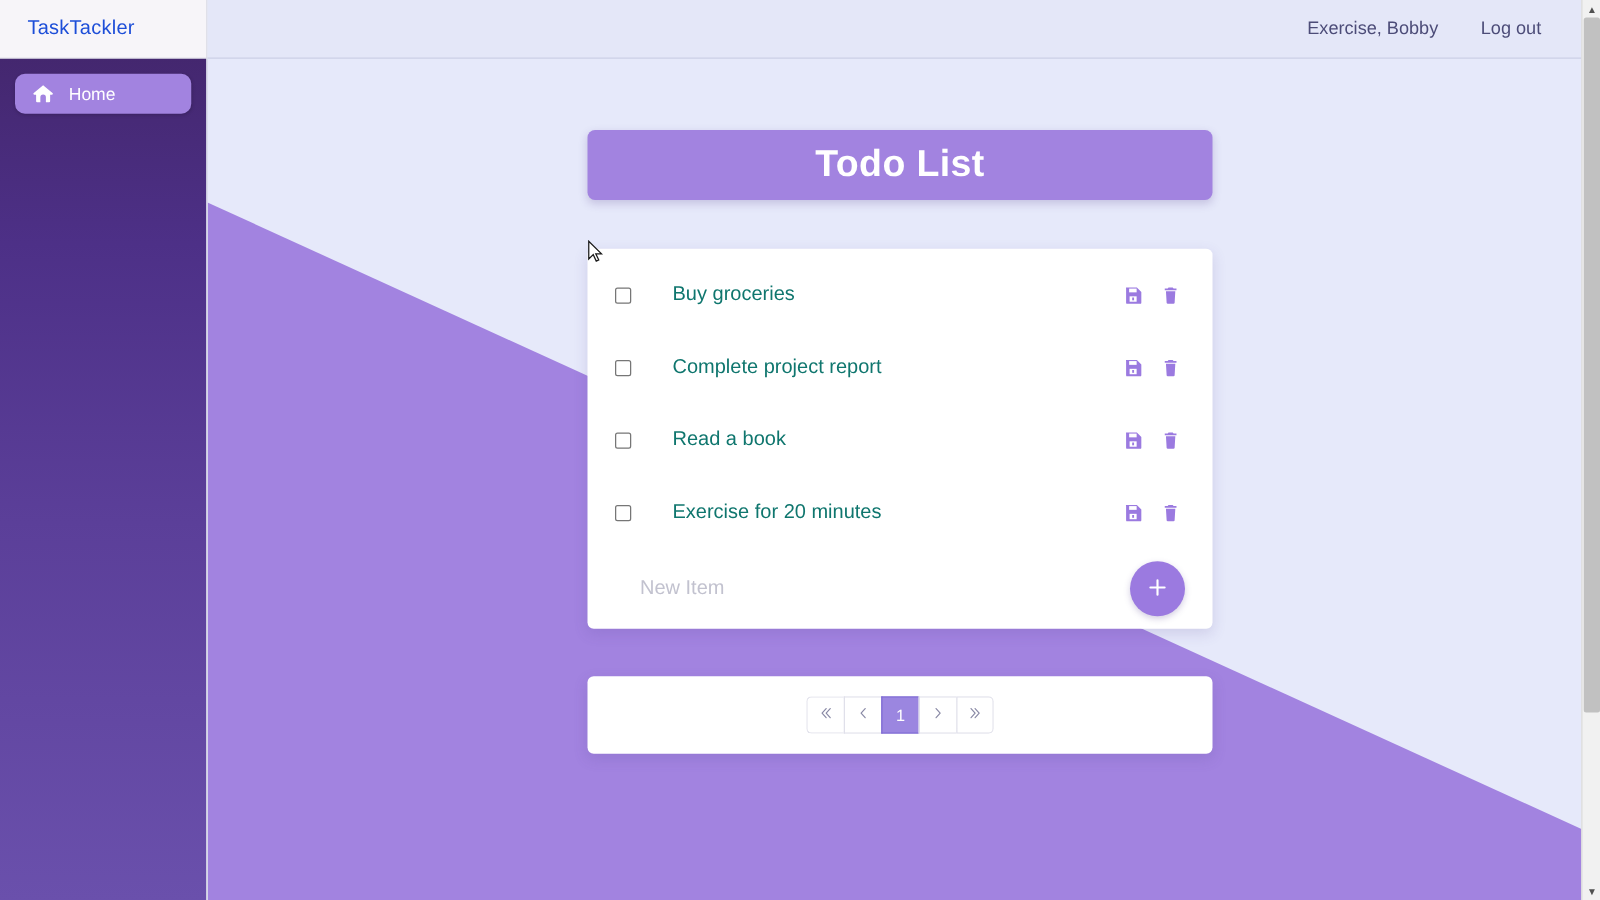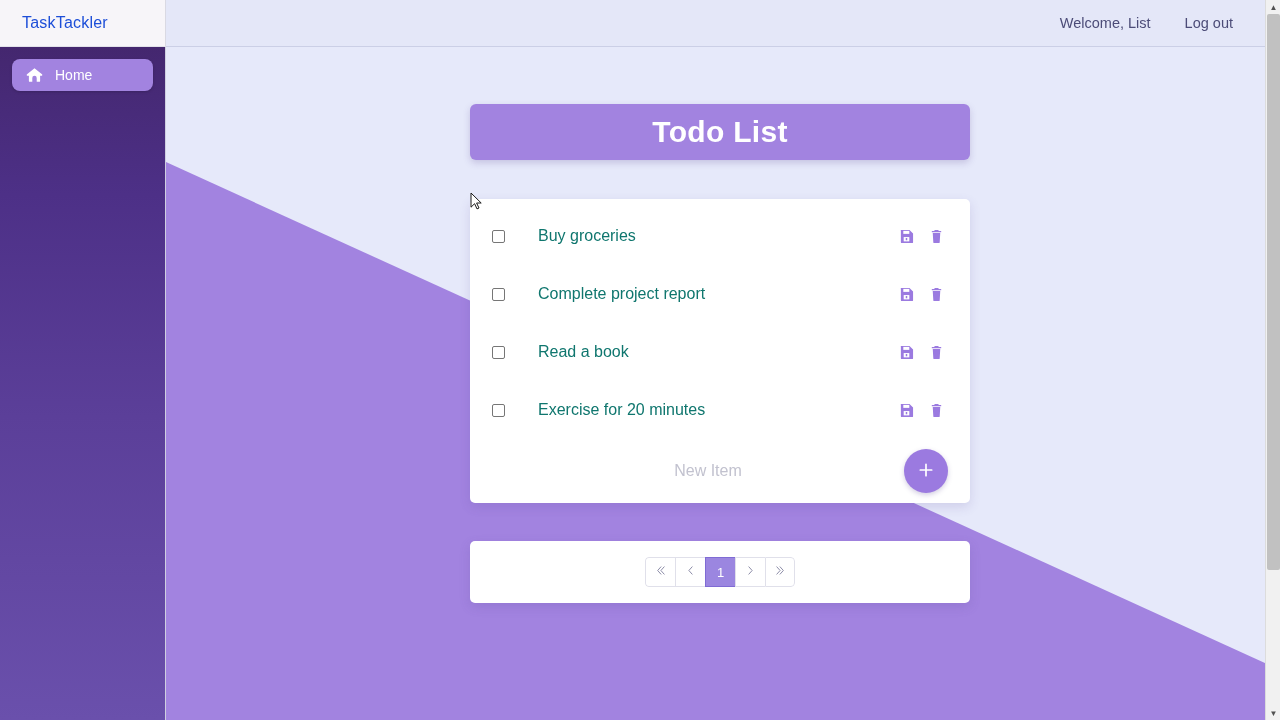--- a/index.html
+++ b/index.html
@@ -114,21 +114,20 @@
   #new-row {
     height: 64px;
     display: flex; align-items: center;
     padding: 0 22px 0 42px;
   }
   #new-item-input {
     flex: 1; border: none; outline: none;
     font-size: 16px; color: #ec4899;
     font-family: "Liberation Sans", sans-serif;
     background: transparent;
-    text-align: center;
   }
   #new-item-input::placeholder { color: #c2c2cf; }
   #add-btn {
     width: 44px; height: 44px; border-radius: 50%;
     background: #9b7ae0; border: none; cursor: pointer;
     display: flex; align-items: center; justify-content: center;
     box-shadow: 0 2px 5px rgba(80,60,140,.25);
     flex: none;
   }
 
@@ -187,21 +186,21 @@
     <span>
       <svg class="home-ico" viewBox="0 0 20 18">
           <path fill="#ffffff" d="M10 1 1.2 8.2a1 1 0 0 0 .6 1.8H3.4V16a1 1 0 0 0 1 1h3V12.4a2.6 2.6 0 0 1 5.2 0V17h3a1 1 0 0 0 1-1V10h1.6a1 1 0 0 0 .6-1.8z"></path>
         </svg>
     </span>
     <span class="nav-label">Home</span>
   </div>
 </nav>
 
 <header id="topbar">
-  <span>Welcome, List</span>
+  <span>Exercise, Bobby</span>
   <span>Log out</span>
 </header>
 
 <div id="bg-wrap">
   <svg id="bg-diagonal" viewBox="0 0 1114 673" preserveAspectRatio="none">
     <polygon points="0,115 1114,623 1114,673 0,673" fill="#a283e0"></polygon>
   </svg>
 </div>
 
 <main id="content">

